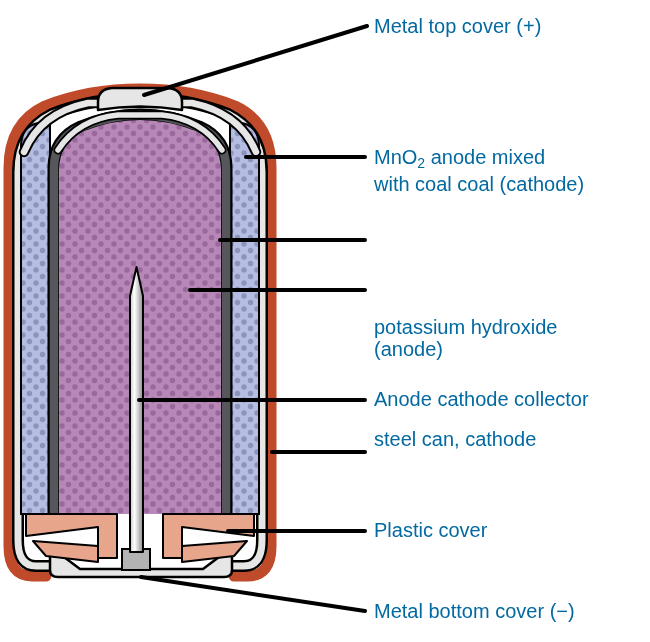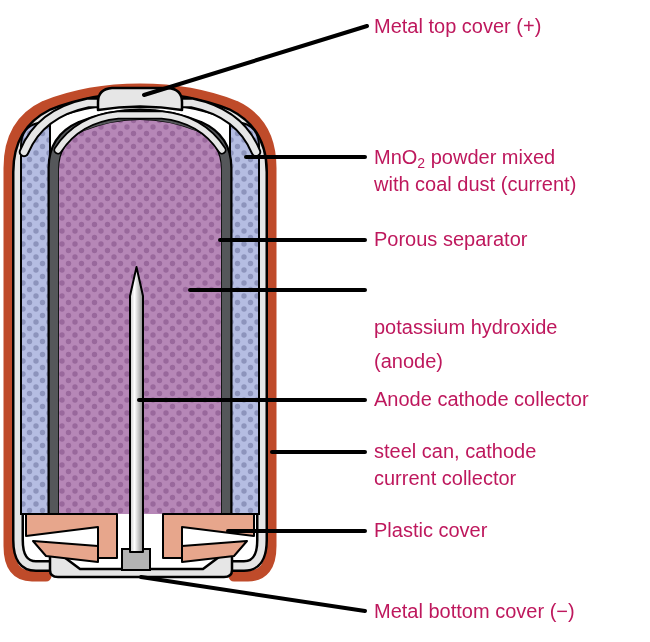--- a/index.html
+++ b/index.html
@@ -10,21 +10,21 @@
     background: #ffffff;
     overflow: hidden;
     font-family: "Liberation Sans", sans-serif;
   }
   .stage svg { position: absolute; left: 0; top: 0; }
   .label {
     position: absolute;
     left: 374px;
     font-size: 20px;
     line-height: 27px;
-    color: #be185d;
+    color: #0369a1;
     white-space: nowrap;
     font-family: "Liberation Sans", sans-serif;
   }
   .fsub {
     font-size: 14px;
     position: relative;
     top: 4px;
   }
 </style>
 </head>
@@ -85,30 +85,28 @@
     <path d="M 220 240 L 365 240" stroke-width="4" stroke-linecap="round" fill="none" stroke="#000000"></path>
     <path d="M 190 290 L 365 290" stroke-width="4" stroke-linecap="round" fill="none" stroke="#000000"></path>
     <path d="M 139 400 L 365 400" stroke-width="4" stroke-linecap="round" fill="none" stroke="#000000"></path>
     <path d="M 272 452 L 365 452" stroke-width="4" stroke-linecap="round" fill="none" stroke="#000000"></path>
     <path d="M 228 531 L 365 531" stroke-width="4" stroke-linecap="round" fill="none" stroke="#000000"></path>
     <path d="M 141 577 L 365 611" stroke-width="4" stroke-linecap="round" fill="none" stroke="#000000"></path>
   </svg>
 
   <div class="label" style="top:13px">Metal top cover (+)</div>
 
-  <div class="label" style="top:144px"><span>MnO</span><span class="fsub">2</span><span> powder mixed</span></div>
-  <div class="label" style="top:171px">with coal dust (current)</div>
+  <div class="label" style="top:144px"><span>MnO</span><span class="fsub">2</span><span> anode mixed</span></div>
+  <div class="label" style="top:171px">with coal coal (cathode)</div>
 
-  <div class="label" style="top:226px">Porous separator</div>
 
   <div class="label" style="top:314px">potassium hydroxide</div>
-  <div class="label" style="top:348px">(anode)</div>
+  <div class="label" style="top:336px">(anode)</div>
 
   <div class="label" style="top:386px">Anode cathode collector</div>
 
-  <div class="label" style="top:438px">steel can, cathode</div>
-  <div class="label" style="top:465px">current collector</div>
+  <div class="label" style="top:426px">steel can, cathode</div>
 
   <div class="label" style="top:517px">Plastic cover</div>
 
   <div class="label" style="top:598px">Metal bottom cover (−)</div>
 
 </div>
 
 </body></html>

